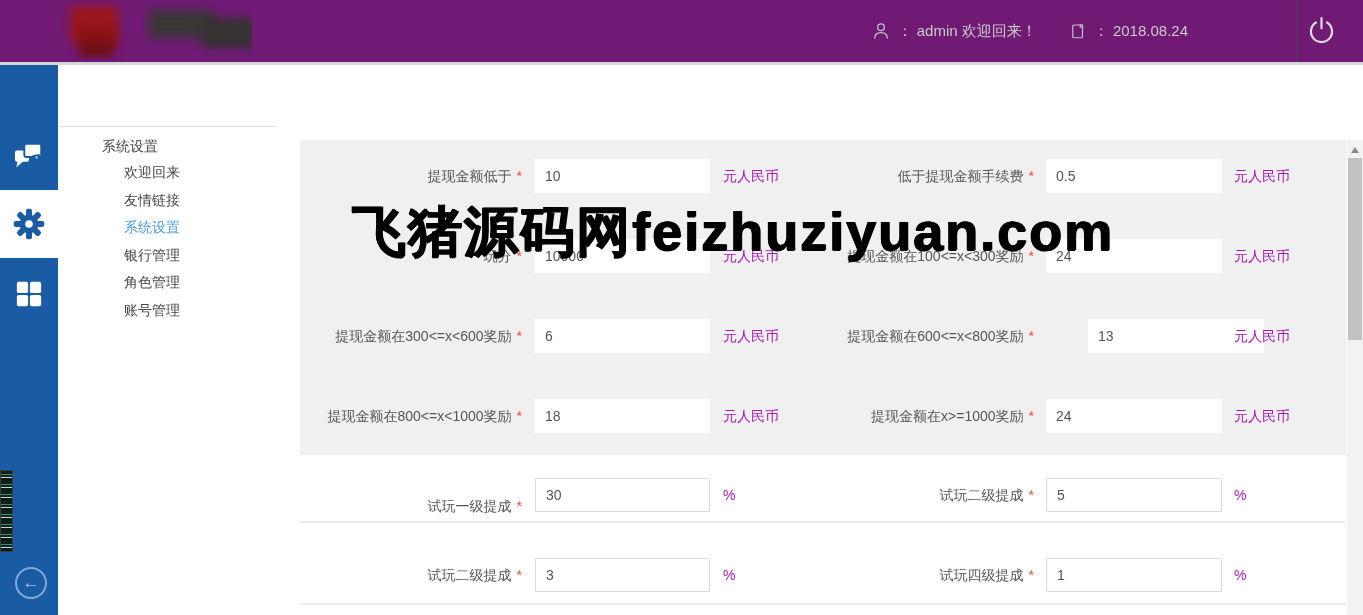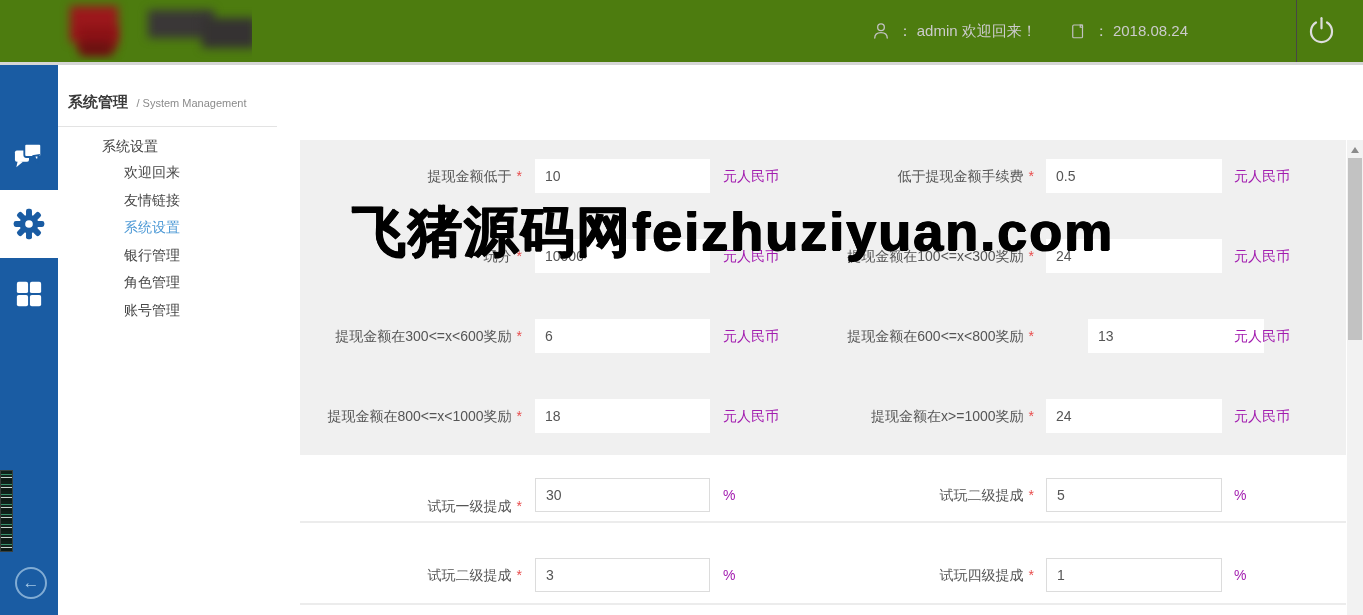--- a/index.html
+++ b/index.html
@@ -1,21 +1,21 @@
 <!DOCTYPE html>
 <html><head>
 <meta charset="utf-8">
 <style>
   * { margin:0; padding:0; box-sizing:border-box; }
   html,body { width:1363px; height:615px; }
   body { position:relative; overflow:hidden; background:#fff;
          font-family:"Liberation Sans","DejaVu Sans",sans-serif; }
 
   
-  .topbar { position:absolute; left:0; top:0; width:1363px; height:62px; background:#4d7c0f; z-index:6; }
+  .topbar { position:absolute; left:0; top:0; width:1363px; height:62px; background:#701a75; z-index:6; }
   .top-divider { position:absolute; left:0; top:62px; width:1363px; height:3px; background:#d6d6d6; z-index:6; }
   .logo { position:absolute; left:52px; top:0; width:200px; height:60px; overflow:hidden; }
   .logo div { position:absolute; filter:blur(5px); }
   .lg1 { left:18px; top:6px;  width:48px; height:36px; background:#9c181c; }
   .lg2 { left:26px; top:26px; width:38px; height:24px; background:#8c1216; }
   .lg3 { left:28px; top:42px; width:32px; height:14px; background:#6d0e11; }
   .lg4 { left:96px; top:10px; width:66px; height:28px; background:#3a3737; }
   .lg5 { left:150px; top:18px; width:54px; height:30px; background:#353232; }
   .topbar-right { position:absolute; right:175px; top:0; height:62px; display:flex; align-items:center;
                   gap:32px; color:#cbcbcb; font-size:15px; z-index:7; }
@@ -142,24 +142,20 @@
       <rect x="16" y="16" width="12" height="12" rx="2"></rect>
     </svg>
   </div>
   <div class="artifact"></div>
   <div class="back-btn">
     <span>←</span>
   </div>
 </div>
 
 <div class="sidebar">
-  <div class="sb-title">
-    <span class="t">系统管理</span>
-    <span class="s">/ System Management</span>
-  </div>
   <div class="sb-sep"></div>
   <div class="sb-parent">系统设置</div>
   <div class="sb-item" style="top:99px">欢迎回来</div>
   <div class="sb-item" style="top:127px">友情链接</div>
   <div class="sb-item active" style="top:154px">系统设置</div>
   <div class="sb-item" style="top:182px">银行管理</div>
   <div class="sb-item" style="top:209px">角色管理</div>
   <div class="sb-item" style="top:237px">账号管理</div>
 </div>
 

